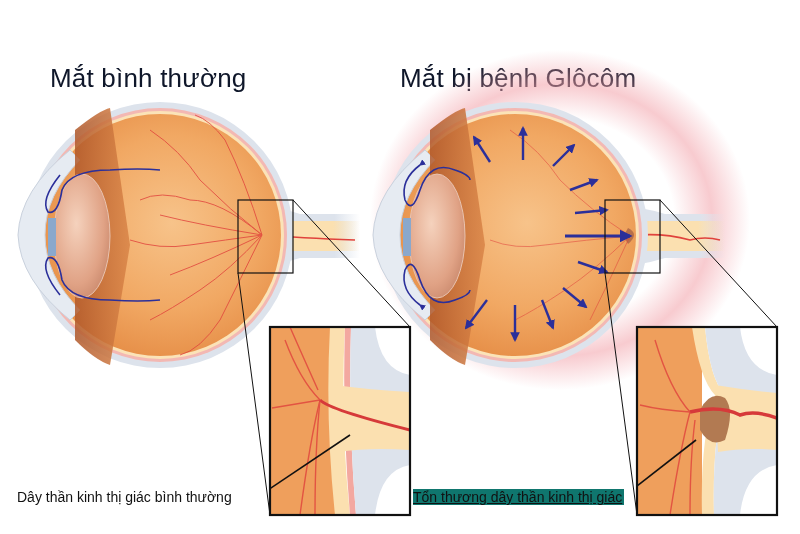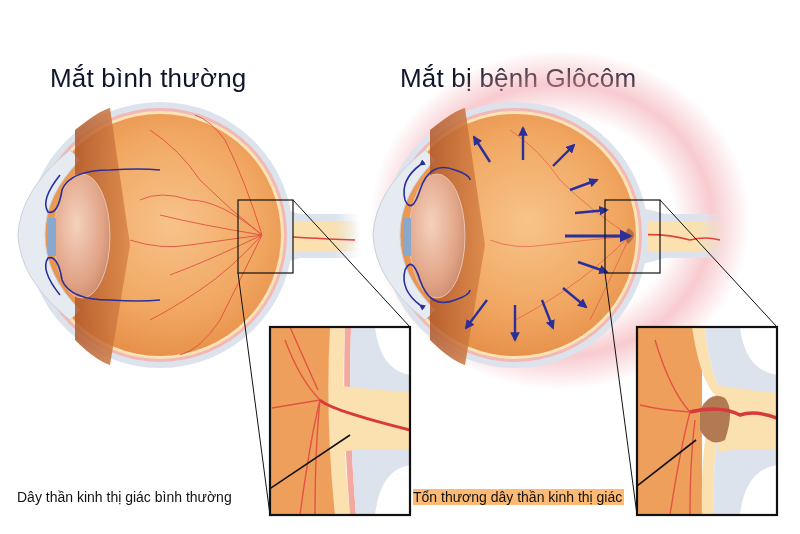--- a/index.html
+++ b/index.html
@@ -179,13 +179,13 @@
       <path d="M690,412 Q660,410 640,405"></path>
       <path d="M690,412 Q680,450 670,515"></path>
       <path d="M695,420 Q690,460 690,515"></path>
     </g>
     <line x1="696" y1="440" x2="632" y2="490" stroke="#111" stroke-width="1.6"></line>
   </g>
   <rect x="637" y="327" width="140" height="188" fill="none" stroke="#111" stroke-width="2.2"></rect>
 </svg>
 
 <div class="caption" style="left:17px; top:489px;">Dây thần kinh thị giác bình thường</div>
-<div class="caption" style="left:413px; top:489px; background:#fdba74; padding-right:2px;">Tổn thương dây thần kinh thị giác</div>
+<div class="caption" style="left:413px; top:489px; background:#0f766e; padding-right:2px;text-decoration:underline;">Tổn thương dây thần kinh thị giác</div>
 
 </body></html>

